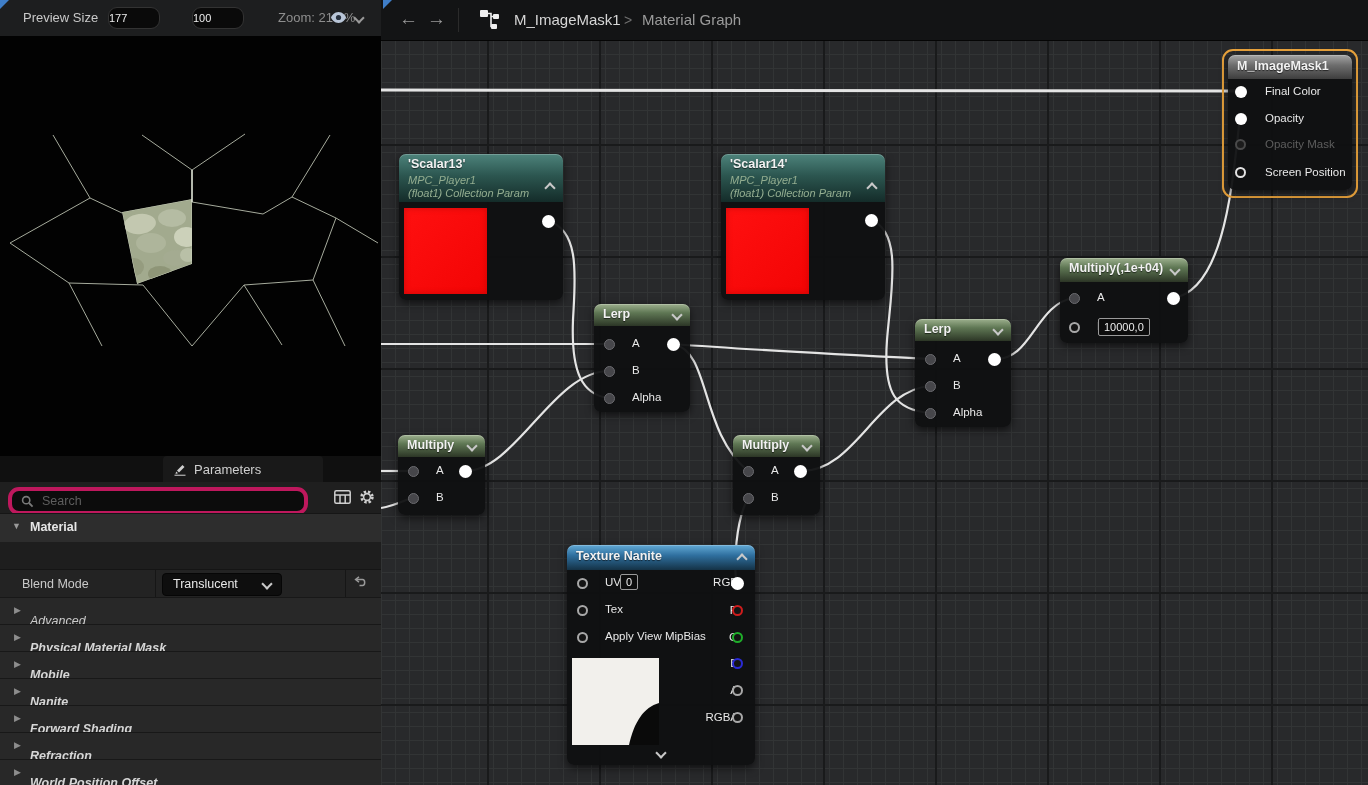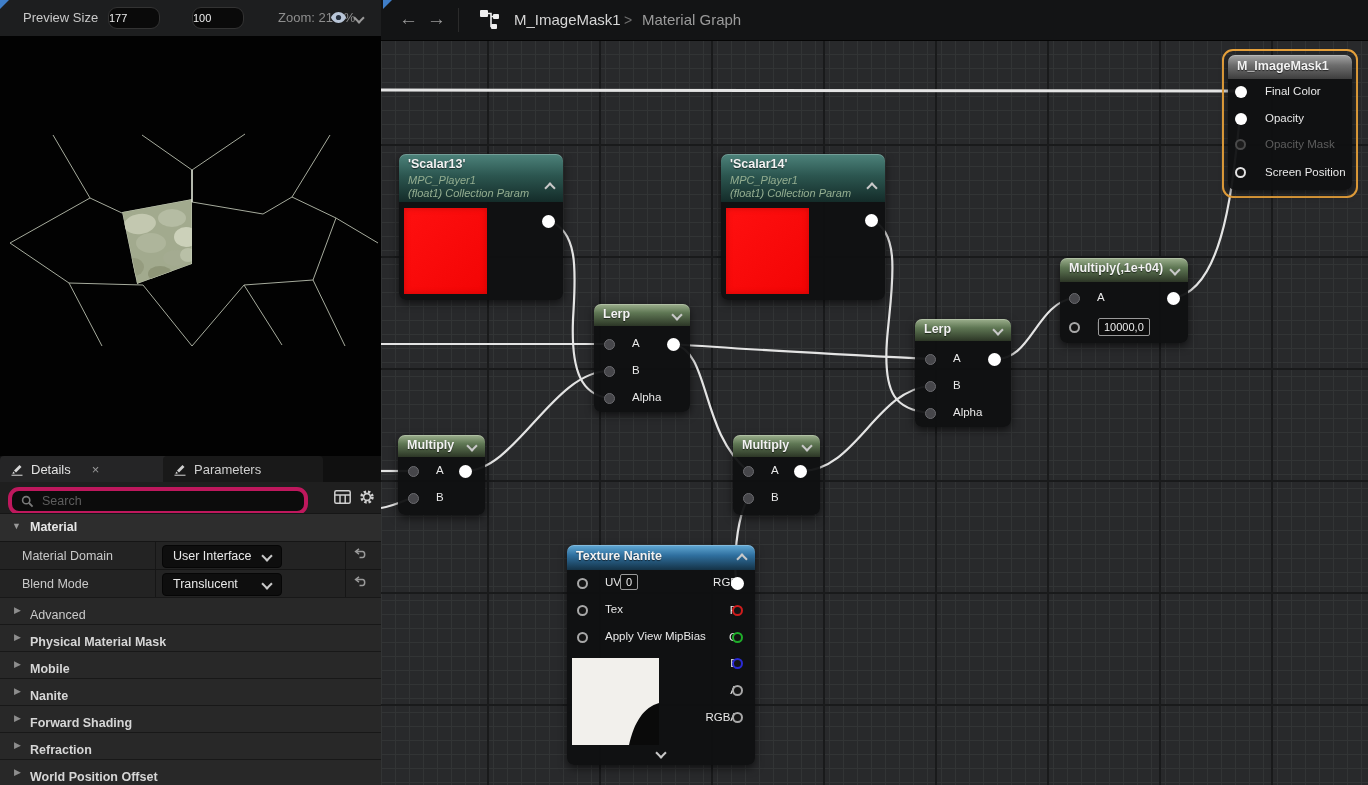--- a/index.html
+++ b/index.html
@@ -36,21 +36,21 @@
   .prow{left:0;width:381px;height:28px;background:#232323;border-top:1px solid #151515;}
   .prow .lbl{position:absolute;left:22px;top:7px;font-size:12.5px;color:#c9c9c9;}
   .prow .vsep{position:absolute;left:155px;top:0;width:1px;height:28px;background:#161616;}
   .prow .vsep2{position:absolute;left:345px;top:0;width:1px;height:28px;background:#161616;}
   .combo{position:absolute;left:162px;top:3px;width:118px;height:21px;background:#0e0e0e;border:1px solid #060606;border-radius:4px;}
   .combo .v{position:absolute;left:10px;top:3px;font-size:12.5px;color:#e8e8e8;}
   .combo .c{position:absolute;right:10px;top:6px;}
   .reset{position:absolute;left:352px;top:6px;width:16px;height:14px;}
   .sect{left:0;width:381px;height:27px;background:#282828;border-top:1px solid #181818;}
   .sect .tri{position:absolute;left:14px;top:7px;font-size:9px;color:#8d8d8d;}
-  .sect .t{position:absolute;left:30px;top:10px;font-size:12.5px;font-weight:bold;color:#d6d6d6;}
+  .sect .t{position:absolute;left:30px;top:16px;font-size:12.5px;font-weight:bold;color:#d6d6d6;font-style:italic;}
   .sect .t.norm{font-weight:normal;color:#cbcbcb;}
   
   #graphbar{left:381px;top:0;width:987px;height:40px;background:#131415;border-bottom:1px solid #050505;z-index:5;}
   #graphbar .arrow{font-size:19px;font-weight:bold;color:#9a9a9a;}
   #graphbar .sep{position:absolute;left:77px;top:8px;width:1px;height:24px;background:#2b2b2b;}
   .crumb-asset{font-size:15px;color:#d6d6d6;}
   .crumb-sep{font-size:14px;color:#6f6f6f;}
   .crumb-page{font-size:15px;color:#9b9b9b;}
   #graph{left:381px;top:40px;width:987px;height:745px;
     background-color:#28292b;
@@ -147,29 +147,20 @@
         <ellipse cx="160" cy="238" rx="12" ry="8" fill="#8e9577"></ellipse>
         <ellipse cx="188" cy="219" rx="8" ry="7" fill="#b9c0a7"></ellipse>
         <polygon points="122,176 192,163 192,228 137,248" fill="none" stroke="#d2d7c6" stroke-width="1" opacity=".7"></polygon>
       </g>
       <line x1="192" y1="134" x2="192" y2="166" stroke="#dde2d4" stroke-width="1.4"></line>
     </svg>
   </div>
 
   <div id="details" class="abs">
     <div id="tabbar" class="abs">
-      <div class="tab active" style="left:0;width:150px">
-        <svg class="icon-svg" width="14" height="14" viewBox="0 0 14 14">
-            <path d="M4 8.5 L9.5 3 L11.5 5 L6 10.5 Z" fill="#d8d8d8"></path>
-            <path d="M3.2 9.4 L2.5 11.9 L5 11.2 Z" fill="#d8d8d8"></path>
-            <rect x="1.5" y="12.6" width="11" height="1.4" fill="#a8a8a8"></rect>
-          </svg>
-        <span>Details</span>
-        <span class="x">×</span>
-      </div>
       <div class="tab inactive" style="left:163px;width:140px">
         <svg class="icon-svg" width="14" height="14" viewBox="0 0 14 14">
             <path d="M4 8.5 L9.5 3 L11.5 5 L6 10.5 Z" fill="#cfcfcf"></path>
             <path d="M3.2 9.4 L2.5 11.9 L5 11.2 Z" fill="#cfcfcf"></path>
             <rect x="1.5" y="12.6" width="11" height="1.4" fill="#9f9f9f"></rect>
           </svg>
         <span>Parameters</span>
       </div>
     </div>
 
@@ -195,35 +186,20 @@
             <circle cx="8" cy="8" r="3.4" fill="none" stroke="#cfcfcf" stroke-width="1.6"></circle>
           </svg>
       </span>
     </div>
 
     <div class="cat abs">
       <span class="tri">▼</span>
       <span class="t">Material</span>
     </div>
 
-    <div class="prow abs" style="top:85px">
-      <span class="lbl">Material Domain</span>
-      <span class="vsep"></span>
-        <span class="vsep2"></span>
-      <div class="combo">
-        <span class="v">User Interface</span>
-        <span class="c chev"></span>
-      </div>
-      <span class="reset">
-        <svg class="icon-svg" width="16" height="13" viewBox="0 0 16 13">
-            <path d="M4.5 3.5 H10.5 C13.4 3.5 13.4 9.5 10.5 9.5 H7.5" fill="none" stroke="#9a9a9a" stroke-width="1.5"></path>
-            <path d="M7 0.8 L3.6 3.5 L7 6.2" fill="none" stroke="#9a9a9a" stroke-width="1.5"></path>
-          </svg>
-      </span>
-    </div>
 
     <div class="prow abs" style="top:113px">
       <span class="lbl">Blend Mode</span>
       <span class="vsep"></span>
         <span class="vsep2"></span>
       <div class="combo">
         <span class="v">Translucent</span>
         <span class="c chev"></span>
       </div>
       <span class="reset">

